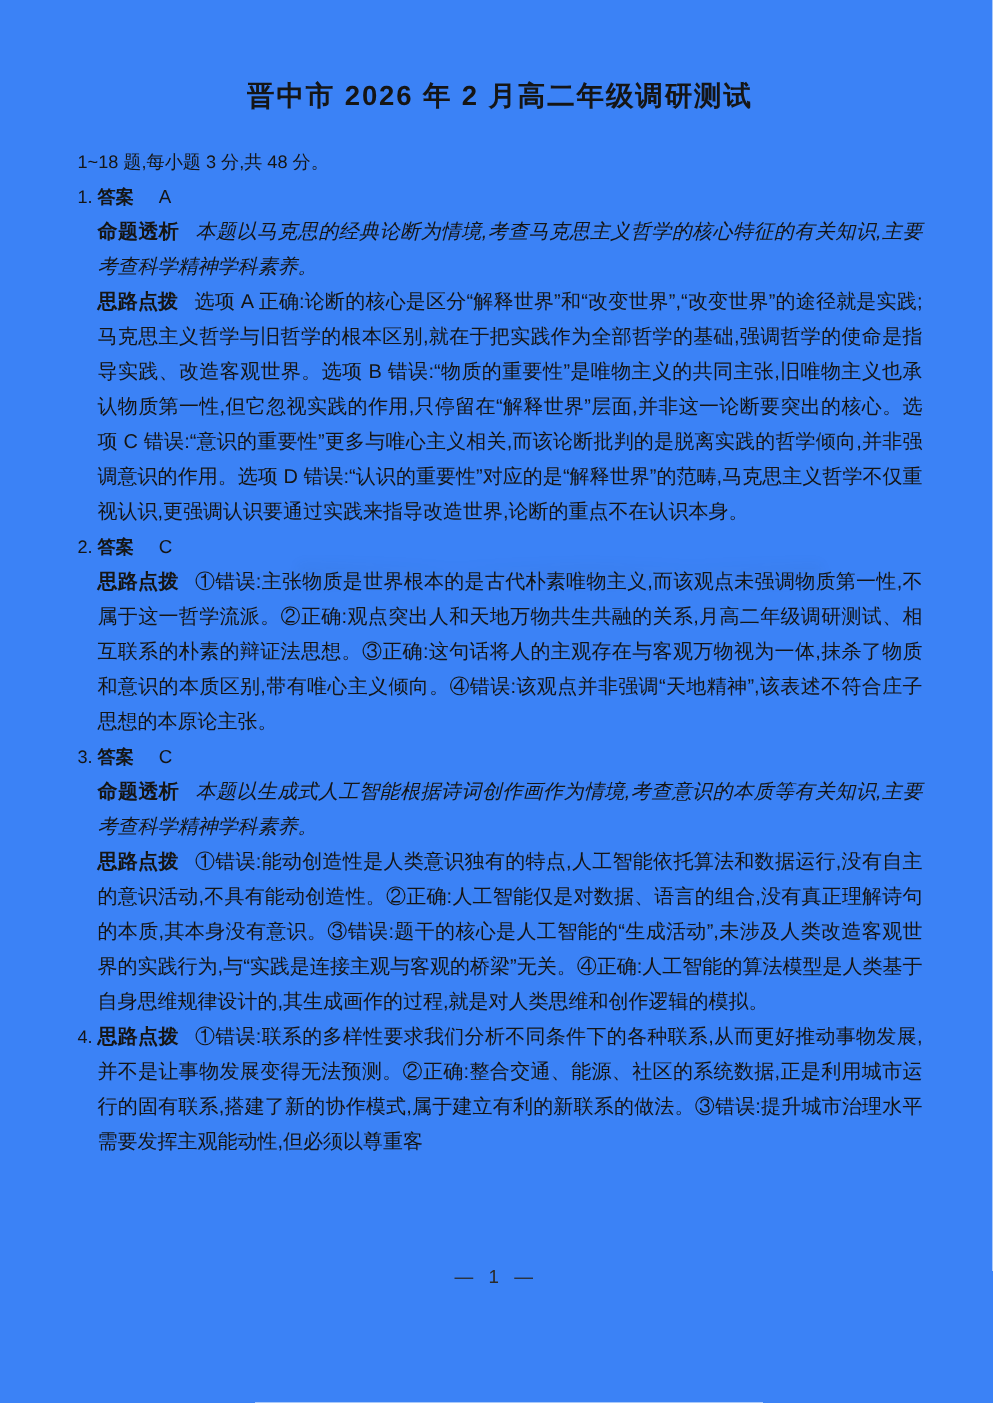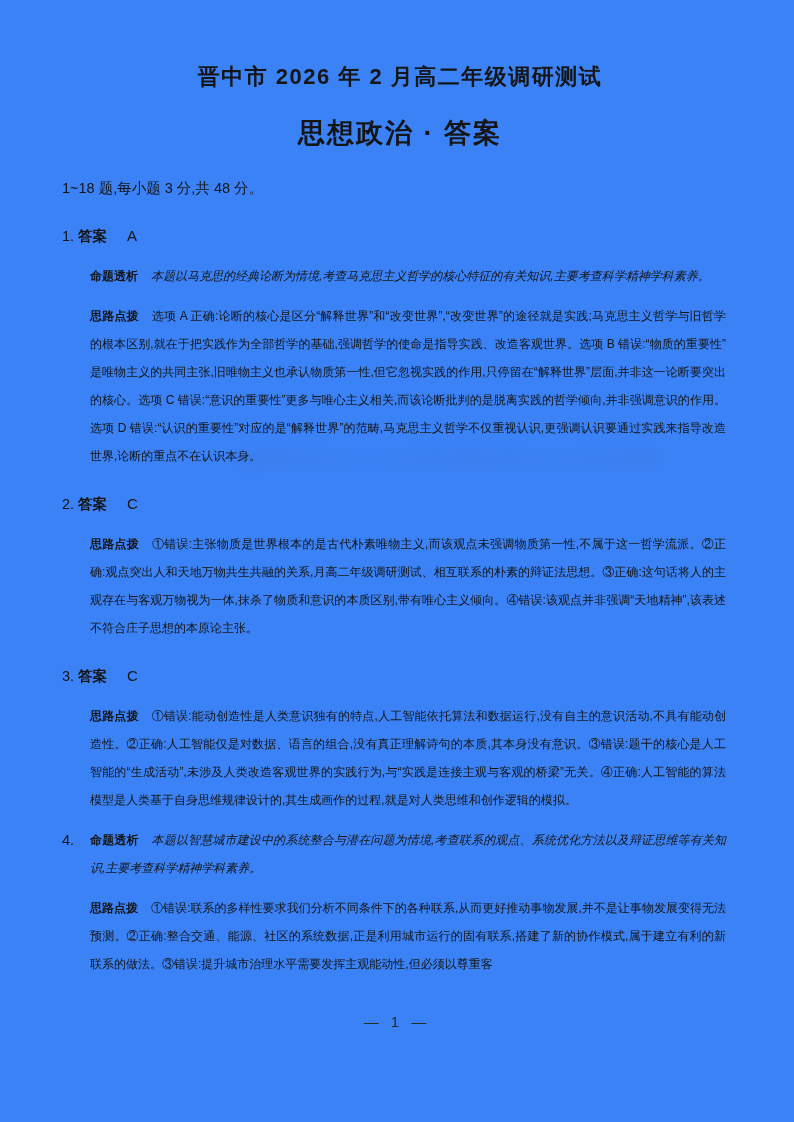--- a/index.html
+++ b/index.html
@@ -47,32 +47,31 @@
   .q-num {
     position: absolute;
     left: 0;
     top: 0;
     line-height: 28px;
     font-size: 14.5px;
   }
   .q-answer-line {
     font-size: 14.5px;
     line-height: 28px;
-    margin-top: 20px;
   }
   .q-answer-label {
     font-weight: 700;
     margin-right: 20px;
   }
   .q-answer-value {
     font-size: 15px;
   }
   .para {
-    margin: 12px;
-    font-size: 12px;
+    margin: 0;
+    font-size: 16px;
     line-height: 28px;
     text-align: justify;
     text-justify: inter-ideograph;
   }
   .para-label {
     font-weight: 700;
     margin-right: 13px;
     white-space: nowrap;
   }
   .analysis-body {
@@ -104,21 +103,20 @@
     pointer-events: none;
   }
 </style>
 </head>
 <body>
 
 <div class="page">
   <div class="content">
 
     <h1 class="doc-title">晋中市 2026 年 2 月高二年级调研测试</h1>
-    <h2 class="doc-subtitle">思想政治 · 答案</h2>
 
     <p class="section-note">1~18 题,每小题 3 分,共 48 分。</p>
 
     <div class="question">
       <span class="q-num">1.</span>
       <div class="q-answer-line">
         <span class="q-answer-label">答案</span><span class="q-answer-value">A</span>
       </div>
       <p class="para"><span class="para-label">命题透析</span><span class="analysis-body">本题以马克思的经典论断为情境,考查马克思主义哲学的核心特征的有关知识,主要考查科学精神学科素养。</span></p>
       <p class="para"><span class="para-label">思路点拨</span><span>选项 A 正确:论断的核心是区分“解释世界”和“改变世界”,“改变世界”的途径就是实践;马克思主义哲学与旧哲学的根本区别,就在于把实践作为全部哲学的基础,强调哲学的使命是指导实践、改造客观世界。选项 B 错误:“物质的重要性”是唯物主义的共同主张,旧唯物主义也承认物质第一性,但它忽视实践的作用,只停留在“解释世界”层面,并非这一论断要突出的核心。选项 C 错误:“意识的重要性”更多与唯心主义相关,而该论断批判的是脱离实践的哲学倾向,并非强调意识的作用。选项 D 错误:“认识的重要性”对应的是“解释世界”的范畴,马克思主义哲学不仅重视认识,更强调认识要通过实践来指导改造世界,论断的重点不在认识本身。</span></p>
@@ -130,26 +128,26 @@
         <span class="q-answer-label">答案</span><span class="q-answer-value">C</span>
       </div>
       <p class="para"><span class="para-label">思路点拨</span><span>①错误:主张物质是世界根本的是古代朴素唯物主义,而该观点未强调物质第一性,不属于这一哲学流派。②正确:观点突出人和天地万物共生共融的关系,月高二年级调研测试、相互联系的朴素的辩证法思想。③正确:这句话将人的主观存在与客观万物视为一体,抹杀了物质和意识的本质区别,带有唯心主义倾向。④错误:该观点并非强调“天地精神”,该表述不符合庄子思想的本原论主张。</span></p>
     </div>
 
     <div class="question">
       <span class="q-num">3.</span>
       <div class="q-answer-line">
         <span class="q-answer-label">答案</span><span class="q-answer-value">C</span>
       </div>
+      <p class="para"><span class="para-label">命题透析</span><span class="analysis-body">本题以生成式人工智能根据诗词创作画作为情境,考查意识的本质等有关知识,主要考查科学精神学科素养。</span></p>
       <p class="para"><span class="para-label">思路点拨</span><span>①错误:能动创造性是人类意识独有的特点,人工智能依托算法和数据运行,没有自主的意识活动,不具有能动创造性。②正确:人工智能仅是对数据、语言的组合,没有真正理解诗句的本质,其本身没有意识。③错误:题干的核心是人工智能的“生成活动”,未涉及人类改造客观世界的实践行为,与“实践是连接主观与客观的桥梁”无关。④正确:人工智能的算法模型是人类基于自身思维规律设计的,其生成画作的过程,就是对人类思维和创作逻辑的模拟。</span></p>
     </div>
 
     <div class="question">
       <span class="q-num">4.</span>
-      <p class="para"><span class="para-label">命题透析</span><span class="analysis-body">本题以智慧城市建设中的系统整合与潜在问题为情境,考查联系的观点、系统优化方法以及辩证思维等有关知识,主要考查科学精神学科素养。</span></p>
       <p class="para"><span class="para-label">思路点拨</span><span>①错误:联系的多样性要求我们分析不同条件下的各种联系,从而更好推动事物发展,并不是让事物发展变得无法预测。②正确:整合交通、能源、社区的系统数据,正是利用城市运行的固有联系,搭建了新的协作模式,属于建立有利的新联系的做法。③错误:提升城市治理水平需要发挥主观能动性,但必须以尊重客</span></p>
     </div>
 
   </div>
 
   <div class="scan-smudge"></div>
 
   <div class="page-footer">— 1 —</div>
 </div>
 

